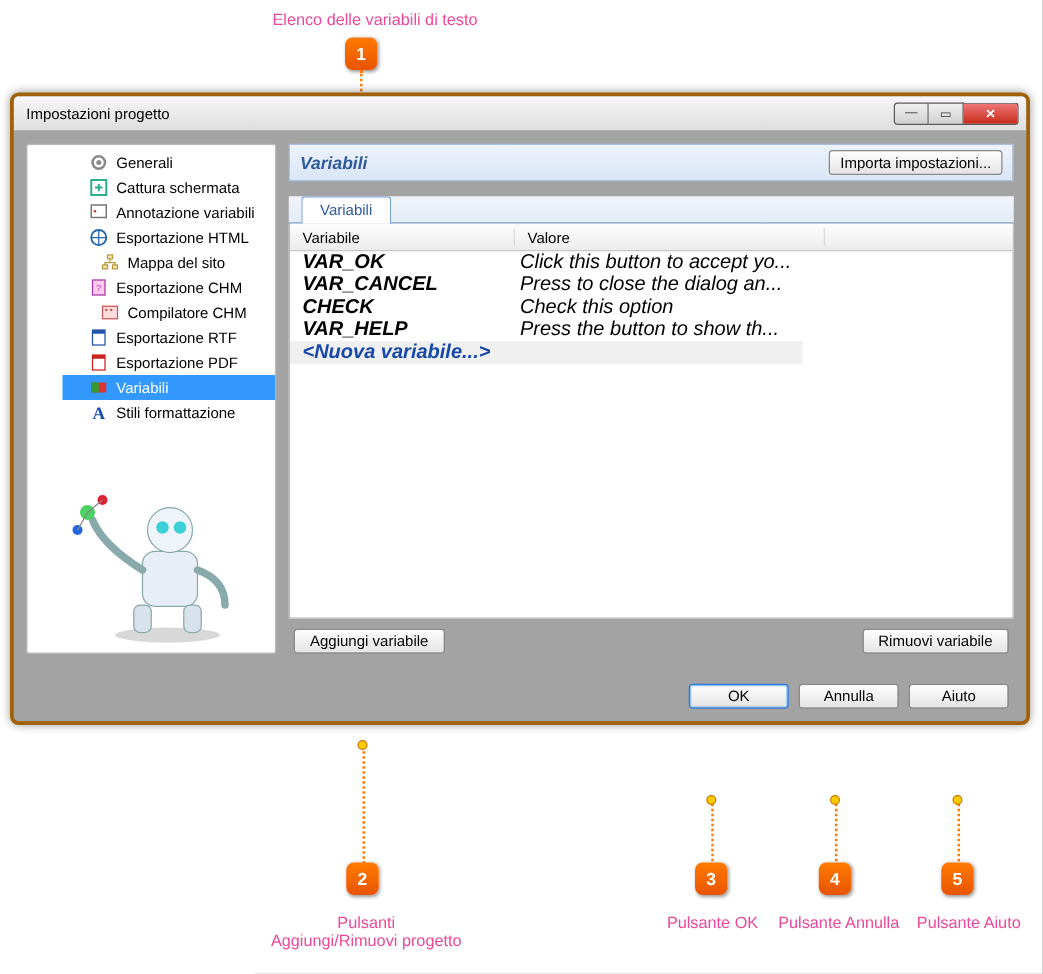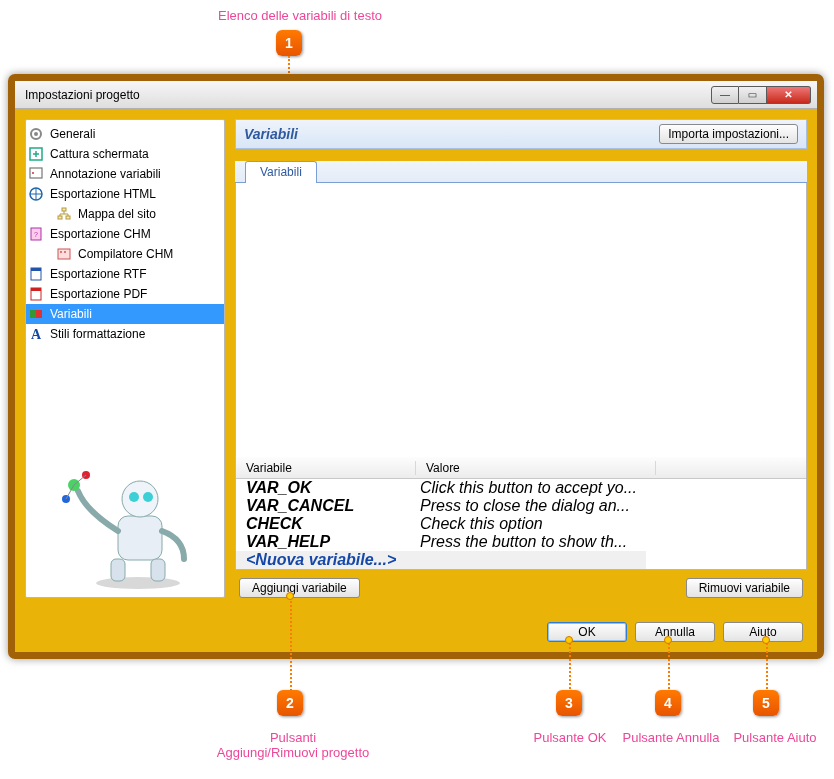--- a/index.html
+++ b/index.html
@@ -43,24 +43,24 @@
     background: #ffcc00;
     border: 1px solid #cc7700;
   }
 
   
   .window {
     position: absolute;
     left: 8px;
     top: 74px;
     width: 816px;
-    height: 585px;
-    border: 7px solid #a16207;
+    height: 506px;
+    border: 3px solid #a16207;
     border-radius: 7px;
-    background: #eab308;
+    background: #a3a3a3;
     box-shadow: 0 0 8px rgba(0,0,0,0.4);
     overflow: hidden;
   }
   .titlebar {
     height: 28px;
     background: linear-gradient(#f7f7f7, #dedede);
     border-bottom: 1px solid #b0b0b0;
     display: flex;
     align-items: center;
     padding: 0 6px;
@@ -103,23 +103,24 @@
     border: 1px solid #b8b8b8;
     border-radius: 2px;
     overflow: hidden;
     position: relative;
   }
   .tree { padding: 4px 0; }
   .tree-item {
     display: flex;
     align-items: center;
     gap: 6px;
-    padding: 2px 2px;
+    padding: 2px 21px;
     cursor: default;
     white-space: nowrap;
+    margin-left: 28px;
   }
   .tree-item.child { padding-left: 30px; }
   .tree-item.selected {
     background: #3399ff;
     color: #fff;
   }
   .tree-item .lbl { font-size: 12px; }
   .ico {
     width: 16px; height: 16px;
     display: inline-flex;
@@ -185,21 +186,20 @@
     top: 1px;
   }
 
   .tablearea {
     border: 1px solid #b8b8b8;
     border-top: none;
     flex: 1;
     background: #fff;
     display: flex;
     flex-direction: column;
-    justify-content: flex-end;
   }
   .theaders {
     display: flex;
     background: linear-gradient(#fdfdfd, #ececec);
     border-bottom: 1px solid #c8c8c8;
     height: 22px;
     align-items: center;
   }
   .th { padding-left: 10px; font-size: 12px; border-right: 1px solid #d8d8d8; }
   .th.c1 { width: 180px; }

